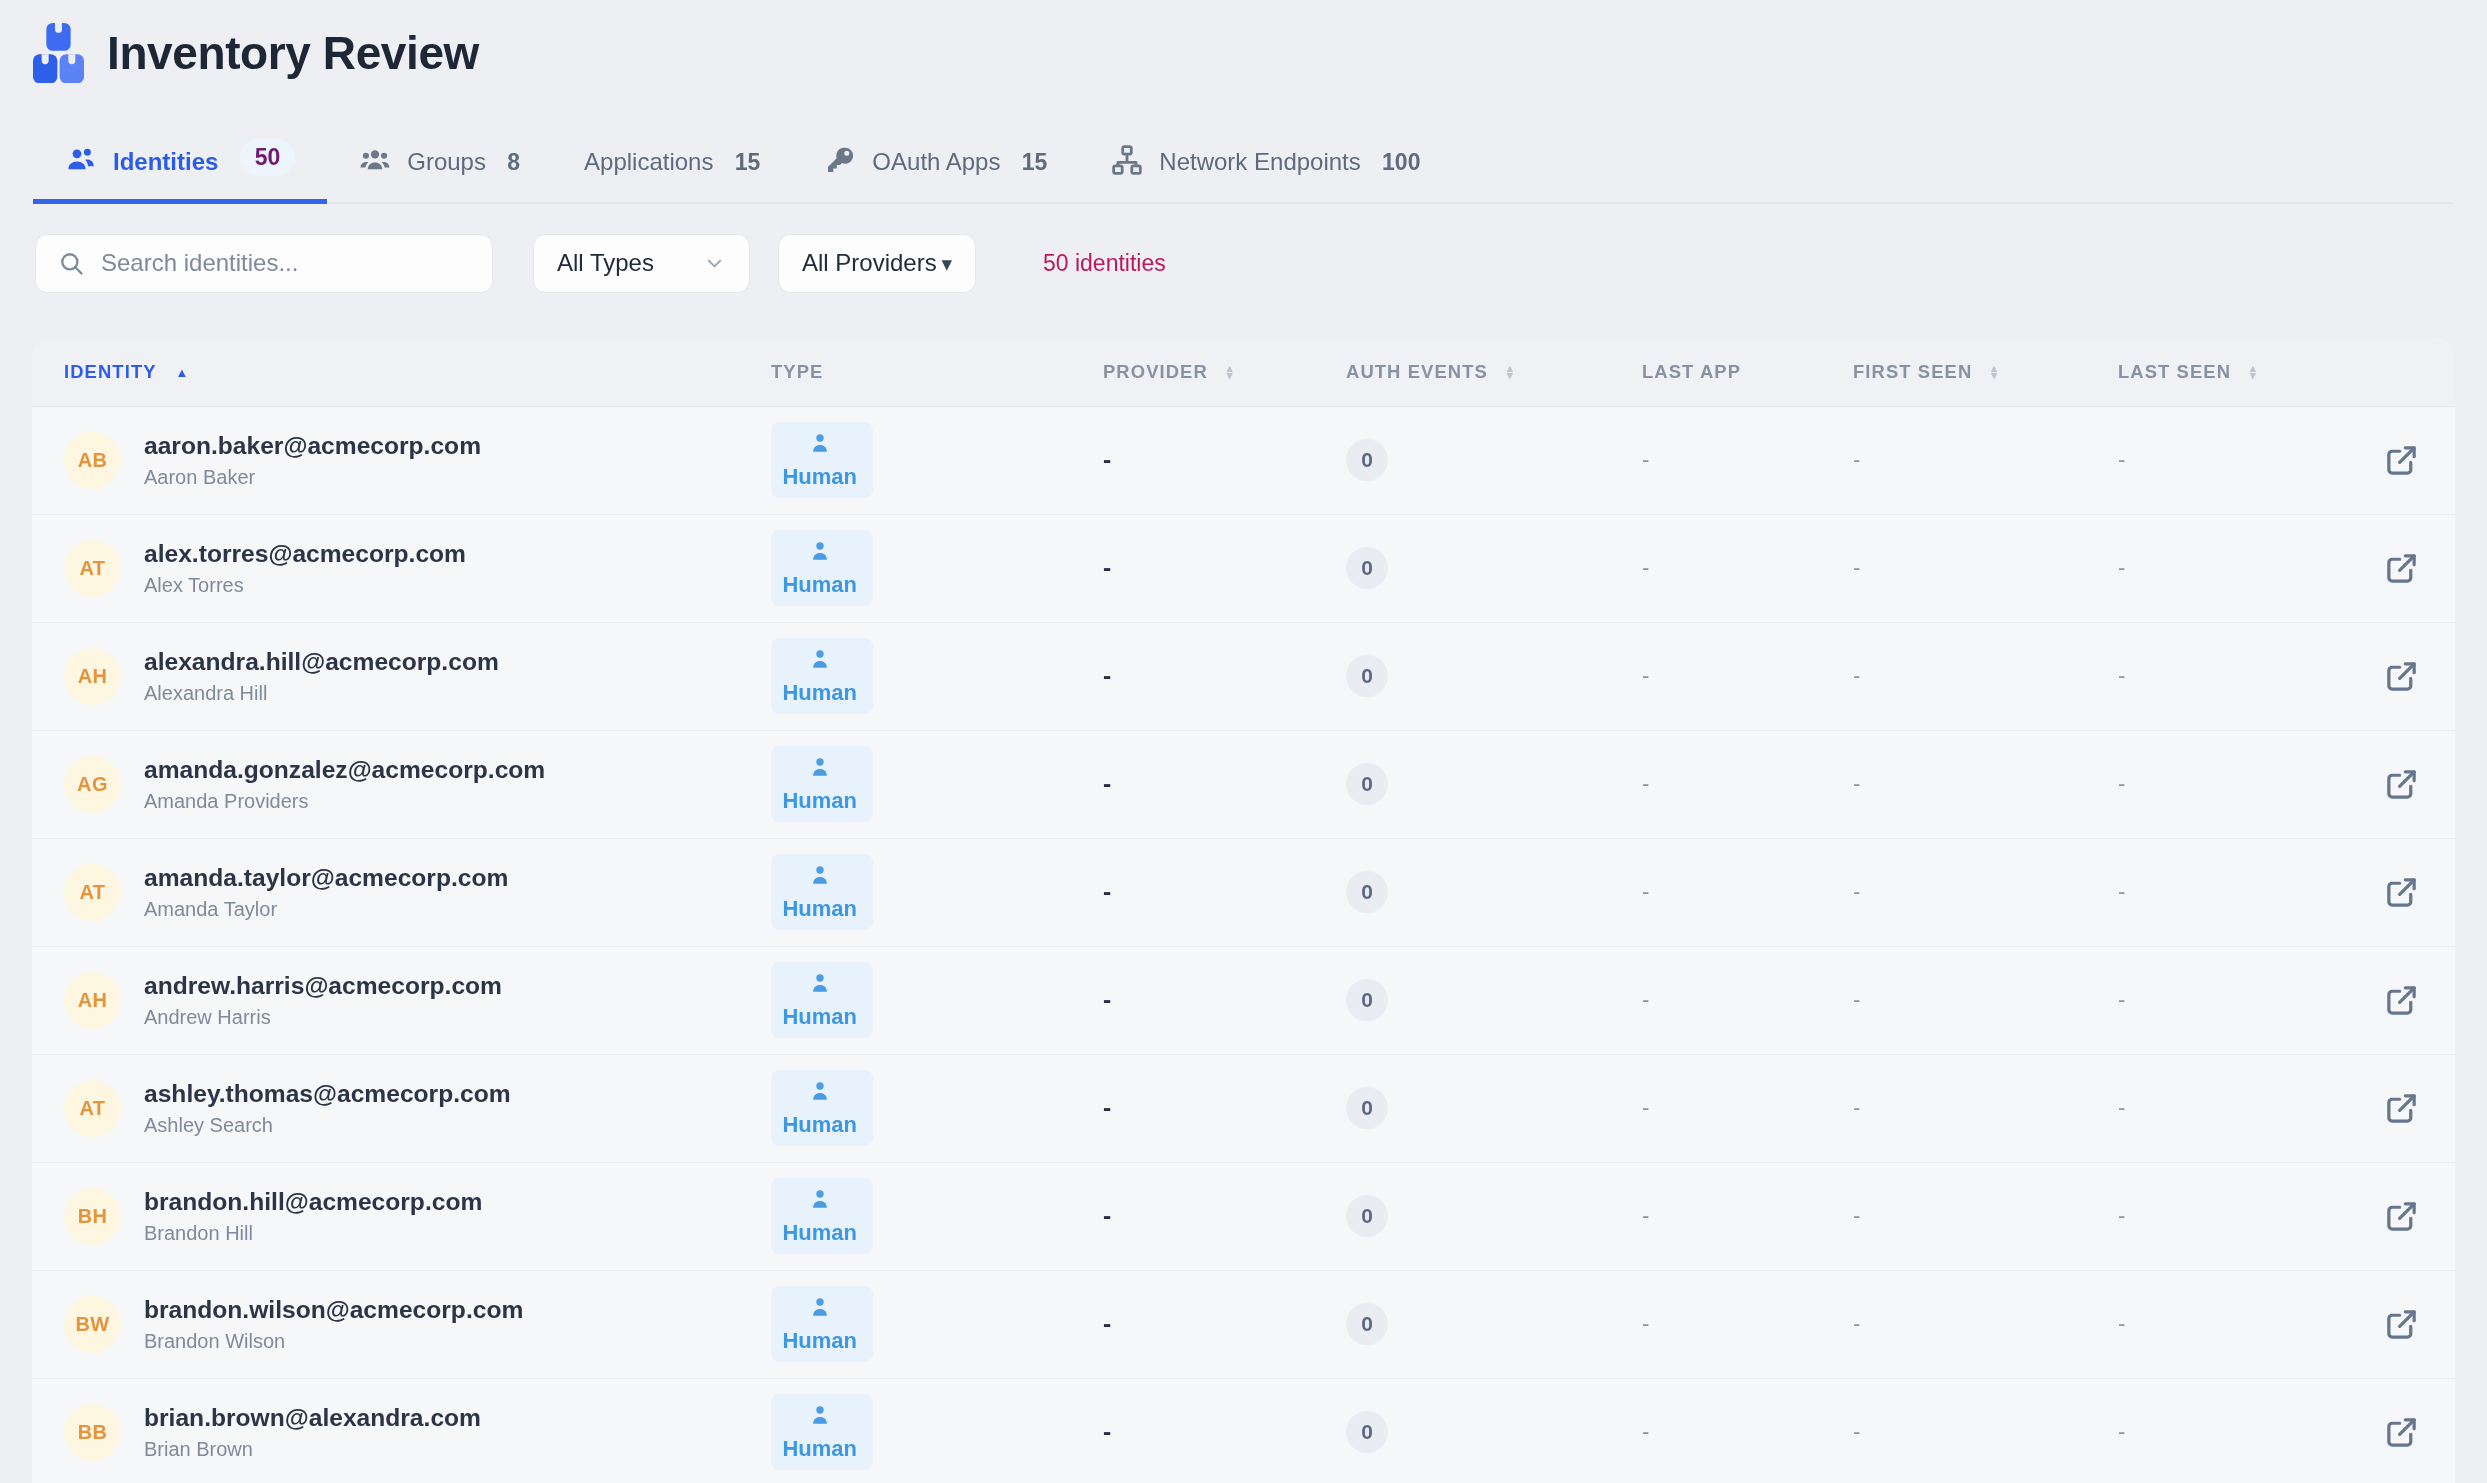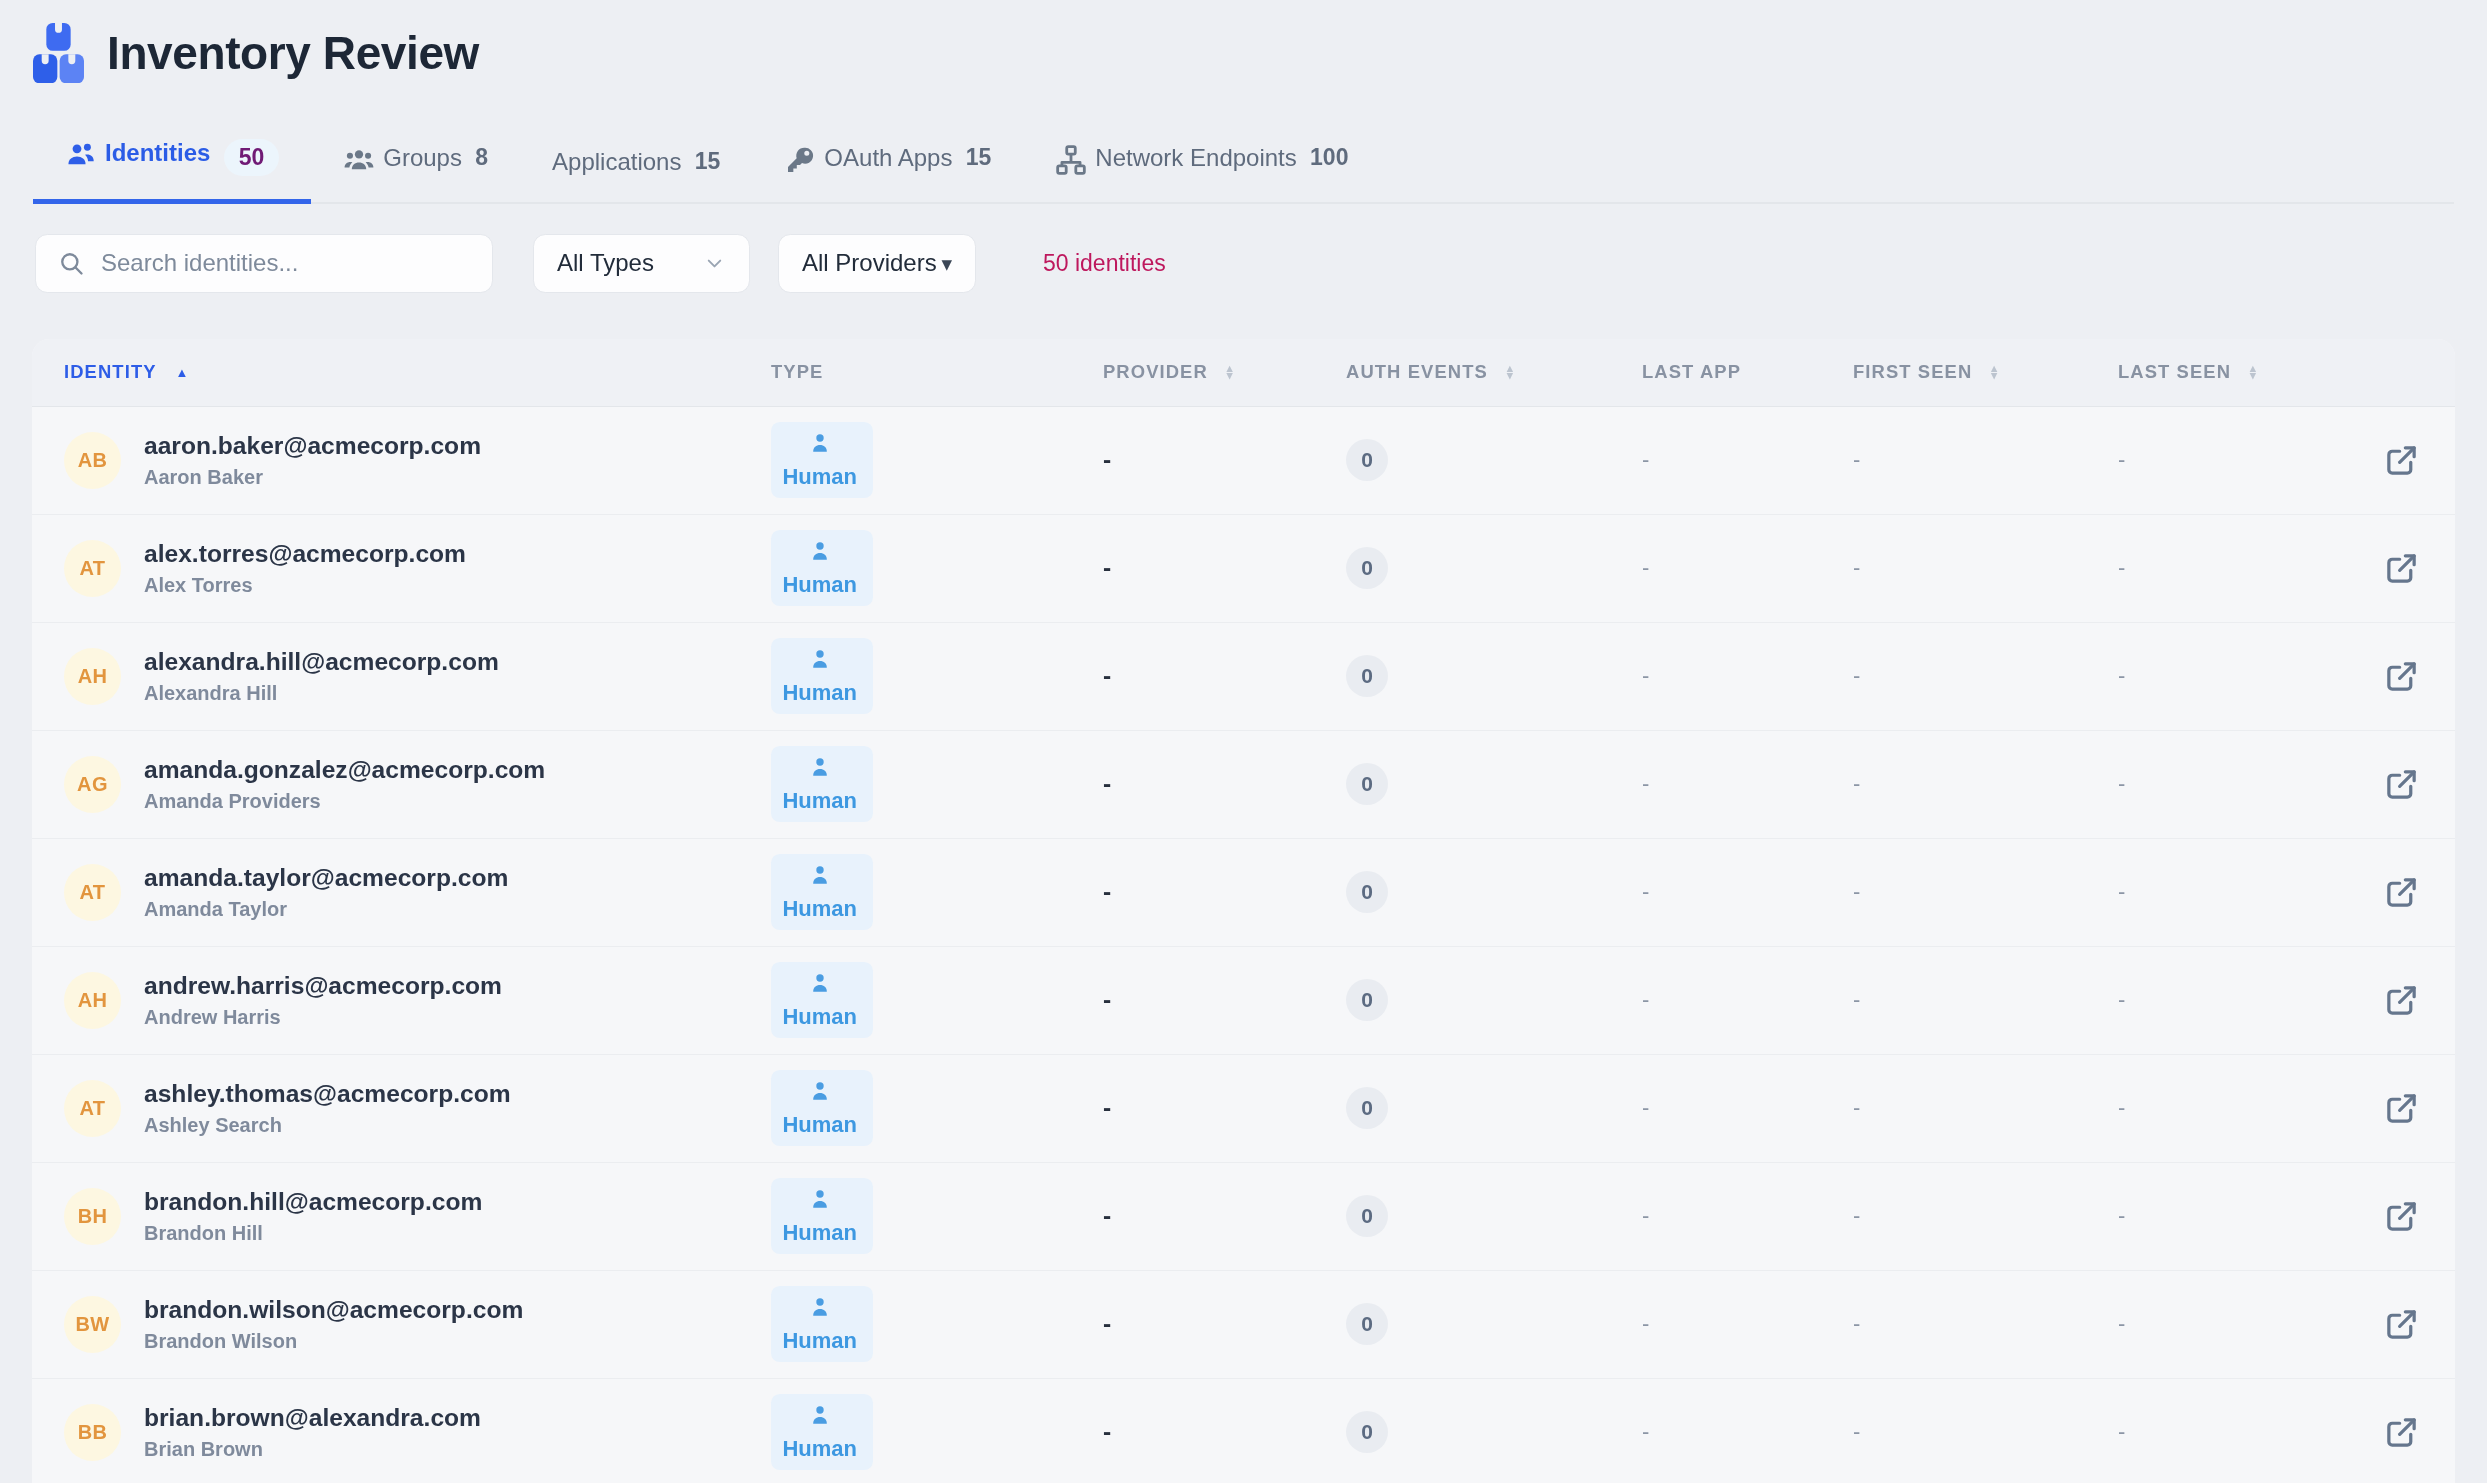--- a/index.html
+++ b/index.html
@@ -11,21 +11,21 @@
   }
 
   
   .page-header { display:flex; align-items:center; padding:23px 0 0 33px; }
   .logo { width:51px; height:60px; display:inline-block; }
   .page-title { font-size:46px; font-weight:700; color:#1d2736; letter-spacing:-0.4px; margin-left:23px; }
 
   
   .tabs-bar { display:flex; align-items:flex-end; margin:47px 33px 0; border-bottom:2.6px solid #e3e6ea; }
   .tab {
-    display:flex; align-items:flex-start; gap:8px;
+    display:flex; align-items:flex-end; gap:16px;
     background:none; border:none; cursor:pointer;
     font-family:inherit; font-size:24px; font-weight:500; color:#5f6b7d;
     padding:8.8px 32px 23px; margin-bottom:-2.6px;
     border-bottom:5.3px solid transparent;
   }
   .tab .tab-icon { width:32px; height:32px; display:inline-flex; color:#6b7888; }
   .tab .tab-icon svg { width:100%; height:100%; }
   .tab .tab-count { font-size:23px; font-weight:600; color:#5f6b7d; margin-left:5.3px; }
   .tab.active { color:#2b5ce6; font-weight:700; border-bottom-color:#3365ea; }
   .tab.active .tab-icon { color:#2e5ee8; }
@@ -82,21 +82,21 @@
 
   .row { height:108px; background:#f6f7f9; border-bottom:0.9px solid #ebedf0; cursor:pointer; }
   .c-identity { display:flex; align-items:center; gap:23px; padding-left:32px; }
   .avatar {
     width:57px; height:57px; border-radius:50%; background:#fdf7e1;
     display:flex; align-items:center; justify-content:center;
     font-size:20px; font-weight:700; color:#e2953e; letter-spacing:0.4px; flex:none;
   }
   .id-text { display:flex; flex-direction:column; gap:6.1px; }
   .email { font-size:24.6px; font-weight:700; color:#2b3547; }
-  .name  { font-size:20px; font-weight:700; color:#7f8a9c; }
+  .name  { font-size:20px; font-weight:400; color:#7f8a9c; }
 
   .type-badge {
     display:inline-flex; align-items:center; gap:8.8px;
     background:#e8f2fc; border-radius:8.8px; padding:8.8px 16px 8.8px 11.4px;
     font-size:22px; font-weight:700; color:#3d98e1;flex-direction:column;
   }
   .type-badge svg { width:24px; height:24px; color:#4a9de2; }
 
   .dash-dark { font-size:24.6px; font-weight:700; color:#28303e; }
   .dash { font-size:22px; font-weight:400; color:#8c96a6; }

